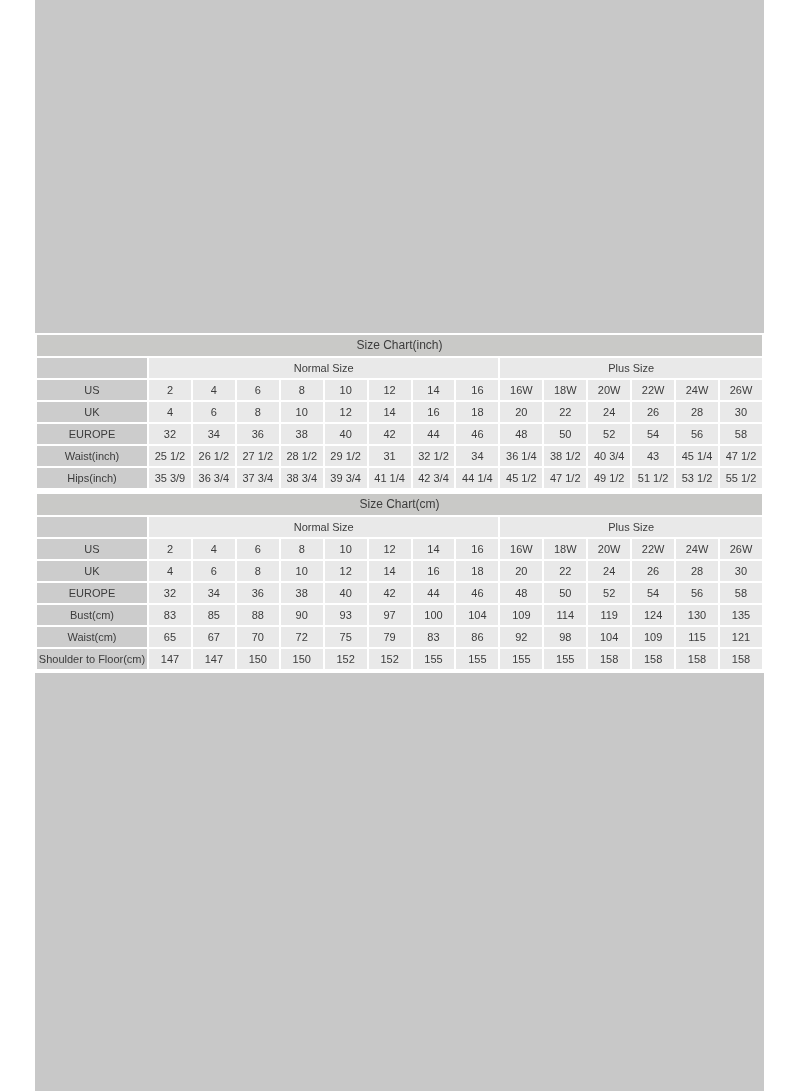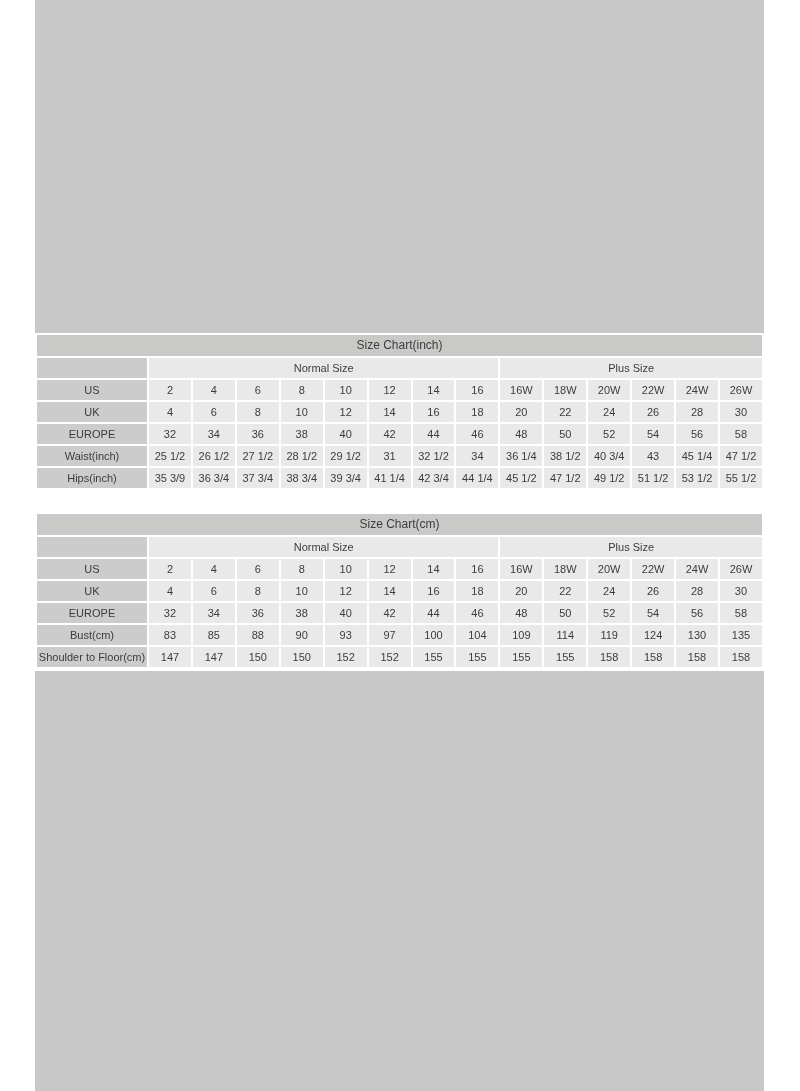--- a/index.html
+++ b/index.html
@@ -26,21 +26,21 @@
   .tables-area {
     position: absolute;
     left: 35px;
     top: 333px;
     width: 729px;
     background: #ffffff;
     padding: 0 0 2px 0;
     box-sizing: border-box;
   }
   .size-table { background: #ffffff; }
-  .size-table + .size-table { margin-top: 24px; }
+  .size-table + .size-table { margin-top: 4px; }
   .table-title {
     height: 21px;
     line-height: 21px;
     background: #c9c9c7;
     text-align: center;
     font-size: 12px;
     color: #3c3c3c;
     margin: 2px 2px 0 2px;
   }
   table.size-grid {
@@ -281,20 +281,37 @@
               <td class="val">100</td>
               <td class="val">104</td>
               <td class="val">109</td>
               <td class="val">114</td>
               <td class="val">119</td>
               <td class="val">124</td>
               <td class="val">130</td>
               <td class="val">135</td>
             </tr>
             <tr>
+              <th class="lbl">Waist(cm)</th>
+              <td class="val">65</td>
+              <td class="val">67</td>
+              <td class="val">70</td>
+              <td class="val">72</td>
+              <td class="val">75</td>
+              <td class="val">79</td>
+              <td class="val">83</td>
+              <td class="val">86</td>
+              <td class="val">92</td>
+              <td class="val">98</td>
+              <td class="val">104</td>
+              <td class="val">109</td>
+              <td class="val">115</td>
+              <td class="val">121</td>
+            </tr>
+            <tr>
               <th class="lbl">Shoulder to Floor(cm)</th>
               <td class="val">147</td>
               <td class="val">147</td>
               <td class="val">150</td>
               <td class="val">150</td>
               <td class="val">152</td>
               <td class="val">152</td>
               <td class="val">155</td>
               <td class="val">155</td>
               <td class="val">155</td>

